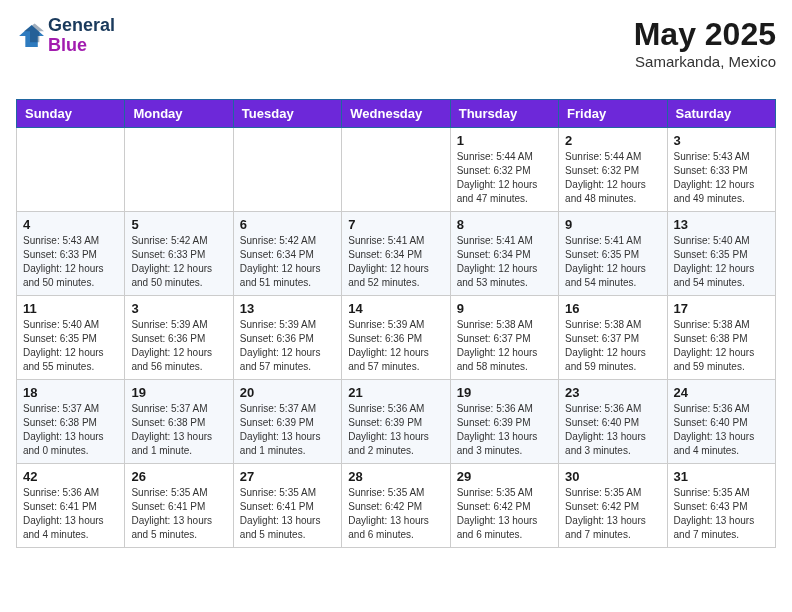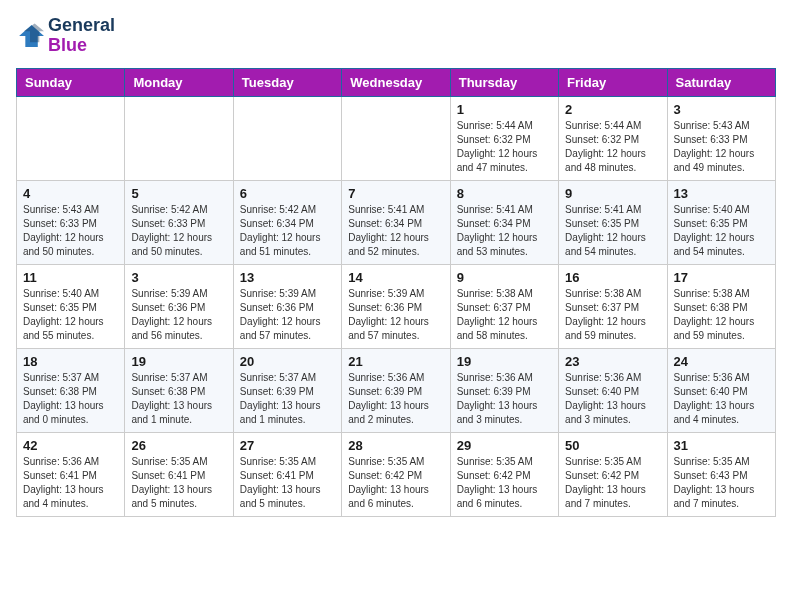--- a/index.html
+++ b/index.html
@@ -7,21 +7,21 @@
       font-family: Arial, sans-serif;
       background: #fff;
       width: 792px;
       min-height: 612px;
       padding: 16px;
     }
     .header {
       display: flex;
       justify-content: space-between;
       align-items: flex-start;
-      margin-bottom: 12px;
+      margin-bottom: 29px;
     }
     .logo {
       display: flex;
       align-items: center;
       gap: 4px;
     }
     .logo-text {
       display: flex;
       flex-direction: column;
       font-size: 18px;
@@ -45,21 +45,21 @@
     .subtitle {
       font-size: 15px;
       color: #333;
     }
     .calendar {
       width: 100%;
       border-collapse: collapse;
       border: 1px solid #ccc;
     }
     .calendar th {
-      background-color: #a21caf;
+      background-color: #6d28d9;
       color: #fff;
       font-size: 13px;
       font-weight: bold;
       padding: 6px 8px;
       text-align: left;
       border: 1px solid #2066a0;
     }
     .calendar td {
       vertical-align: top;
       border: 1px solid #ccc;
@@ -96,20 +96,24 @@
   <div class="logo">
     <svg class="logo-icon" viewBox="0 0 36 36">
       <polygon points="20,4 36,18 28,18 28,32 12,32 12,18 4,18" fill="#2e7bbf"></polygon>
       <polygon points="24,2 36,12 30,12 30,26 18,26 18,12 10,12" fill="#1a3a5c" opacity="0.4"></polygon>
     </svg>
     <div class="logo-text">
       <span>General</span>
       <span>Blue</span>
     </div>
   </div>
+  <div class="title-block">
+    <div class="main-title">May 2025</div>
+    <div class="subtitle">Samarkanda, Mexico</div>
+  </div>
 </div>
 
 <table class="calendar">
   <thead>
     <tr>
     <th>Sunday</th>
         <th>Monday</th>
         <th>Tuesday</th>
         <th>Wednesday</th>
         <th>Thursday</th>
@@ -328,21 +332,21 @@
 and 6 minutes.</div>
         </td>
         <td>
           <span class="day-number">29</span>
           <div class="cell-info" style="white-space: pre-line;">Sunrise: 5:35 AM
 Sunset: 6:42 PM
 Daylight: 13 hours
 and 6 minutes.</div>
         </td>
         <td>
-          <span class="day-number">50</span>
+          <span class="day-number">30</span>
           <div class="cell-info" style="white-space: pre-line;">Sunrise: 5:35 AM
 Sunset: 6:42 PM
 Daylight: 13 hours
 and 7 minutes.</div>
         </td>
         <td>
           <span class="day-number">31</span>
           <div class="cell-info" style="white-space: pre-line;">Sunrise: 5:35 AM
 Sunset: 6:43 PM
 Daylight: 13 hours

